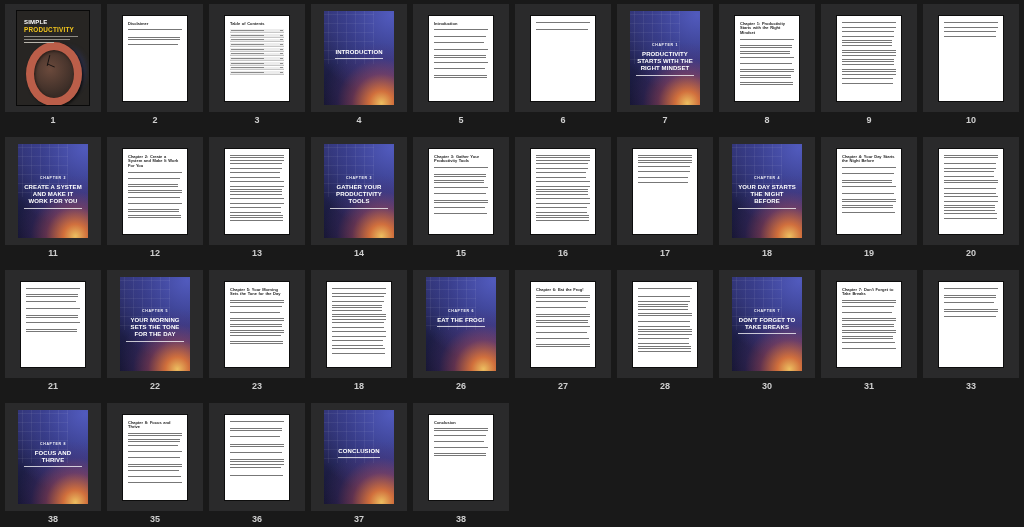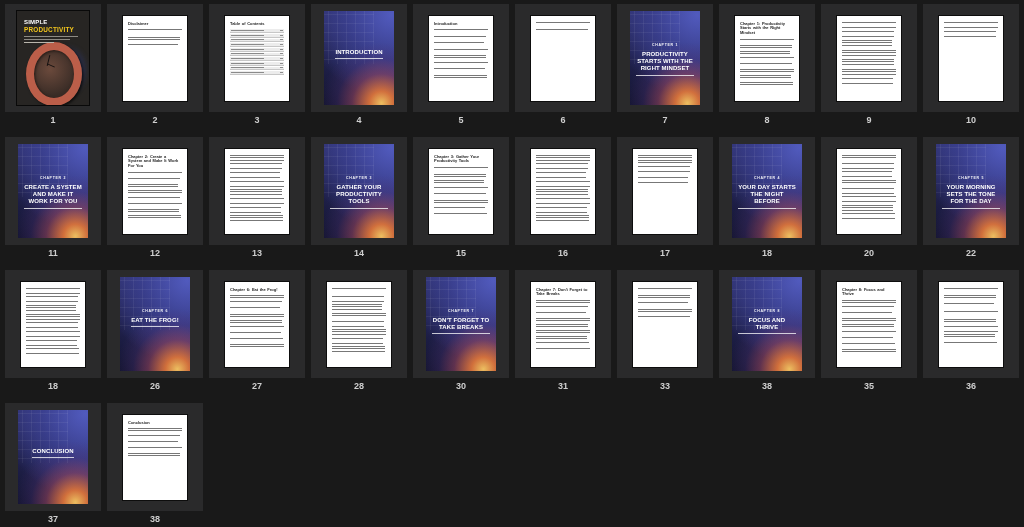--- a/index.html
+++ b/index.html
@@ -341,42 +341,88 @@
             <div class="chapter-label">CHAPTER 4</div>
             <div class="cover-title">YOUR DAY STARTS THE NIGHT BEFORE</div>
           </div>
         </div>
       </div>
       <div class="pagenum">18</div>
     </div>
     <div class="cell">
       <div class="tile">
         <div class="thumb-text">
+          <div class="page-heading">Chapter 4: Your Day Starts the Night Before</div>
+          <div class="para" style="height: 3.8px; width: 100%;"></div>
+          <div class="para" style="height: 3.8px; width: 97%;"></div>
+          <div class="para" style="height: 3.8px; width: 93%;"></div>
+          <div class="para" style="height: 3.8px; width: 100%;"></div>
+          <div class="para" style="height: 3.8px; width: 96%;"></div>
+          <div class="para" style="height: 3.8px; width: 100%;"></div>
+          <div class="para" style="height: 3.8px; width: 94%;"></div>
+          <div class="para" style="height: 3.8px; width: 98%;"></div>
+        </div>
+      </div>
+      <div class="pagenum">19</div>
+    </div>
+    <div class="cell">
+      <div class="tile">
+        <div class="thumb-text">
           <div class="para" style="height: 5.8px; width: 100%;"></div>
           <div class="para" style="height: 5.8px; width: 97%;"></div>
           <div class="para" style="height: 5.8px; width: 93%;"></div>
           <div class="para" style="height: 5.8px; width: 100%;"></div>
           <div class="para" style="height: 5.8px; width: 96%;"></div>
           <div class="para" style="height: 5.8px; width: 100%;"></div>
           <div class="para" style="height: 5.8px; width: 94%;"></div>
           <div class="para" style="height: 5.8px; width: 98%;"></div>
         </div>
       </div>
       <div class="pagenum">20</div>
     </div>
     <div class="cell">
       <div class="tile">
+        <div class="thumb-text">
+          <div class="para" style="height: 4.4px; width: 100%;"></div>
+          <div class="para" style="height: 4.4px; width: 97%;"></div>
+          <div class="para" style="height: 4.4px; width: 93%;"></div>
+          <div class="para" style="height: 4.4px; width: 100%;"></div>
+          <div class="para" style="height: 4.4px; width: 96%;"></div>
+          <div class="para" style="height: 4.4px; width: 100%;"></div>
+          <div class="para" style="height: 4.4px; width: 94%;"></div>
+        </div>
+      </div>
+      <div class="pagenum">21</div>
+    </div>
+    <div class="cell">
+      <div class="tile">
         <div class="thumb-grad">
           <div class="cover-inner">
             <div class="chapter-label">CHAPTER 5</div>
             <div class="cover-title">YOUR MORNING SETS THE TONE FOR THE DAY</div>
           </div>
         </div>
       </div>
       <div class="pagenum">22</div>
+    </div>
+    <div class="cell">
+      <div class="tile">
+        <div class="thumb-text">
+          <div class="page-heading">Chapter 5: Your Morning Sets the Tone for the Day</div>
+          <div class="para" style="height: 3.3px; width: 100%;"></div>
+          <div class="para" style="height: 3.3px; width: 97%;"></div>
+          <div class="para" style="height: 3.3px; width: 93%;"></div>
+          <div class="para" style="height: 3.3px; width: 100%;"></div>
+          <div class="para" style="height: 3.3px; width: 96%;"></div>
+          <div class="para" style="height: 3.3px; width: 100%;"></div>
+          <div class="para" style="height: 3.3px; width: 94%;"></div>
+          <div class="para" style="height: 3.3px; width: 98%;"></div>
+        </div>
+      </div>
+      <div class="pagenum">23</div>
     </div>
     <div class="cell">
       <div class="tile">
         <div class="thumb-text">
           <div class="para" style="height: 6.1px; width: 100%;"></div>
           <div class="para" style="height: 6.1px; width: 97%;"></div>
           <div class="para" style="height: 6.1px; width: 93%;"></div>
           <div class="para" style="height: 6.1px; width: 100%;"></div>
           <div class="para" style="height: 6.1px; width: 96%;"></div>
           <div class="para" style="height: 6.1px; width: 100%;"></div>

